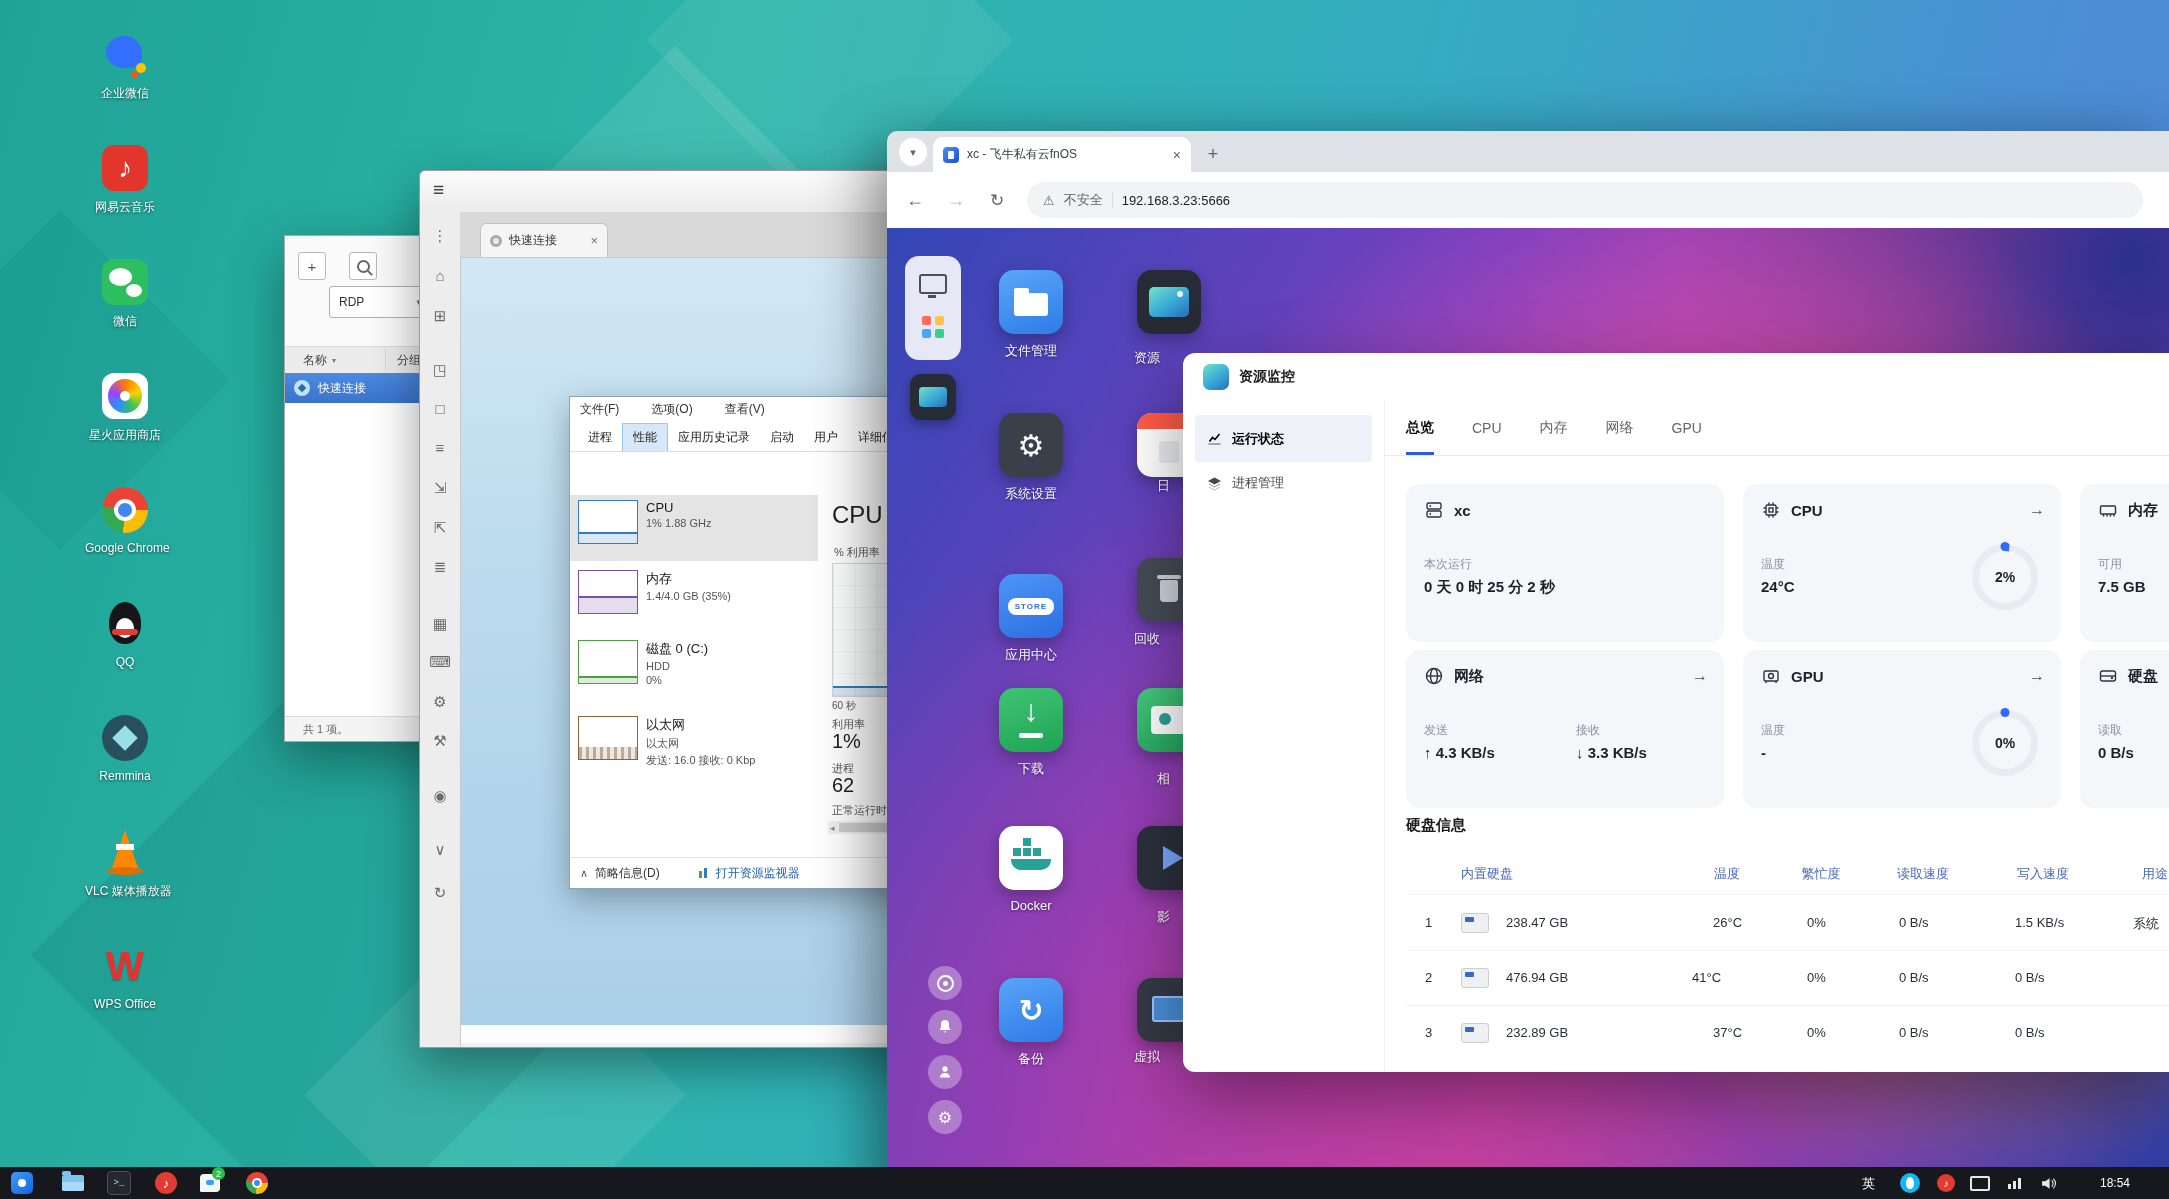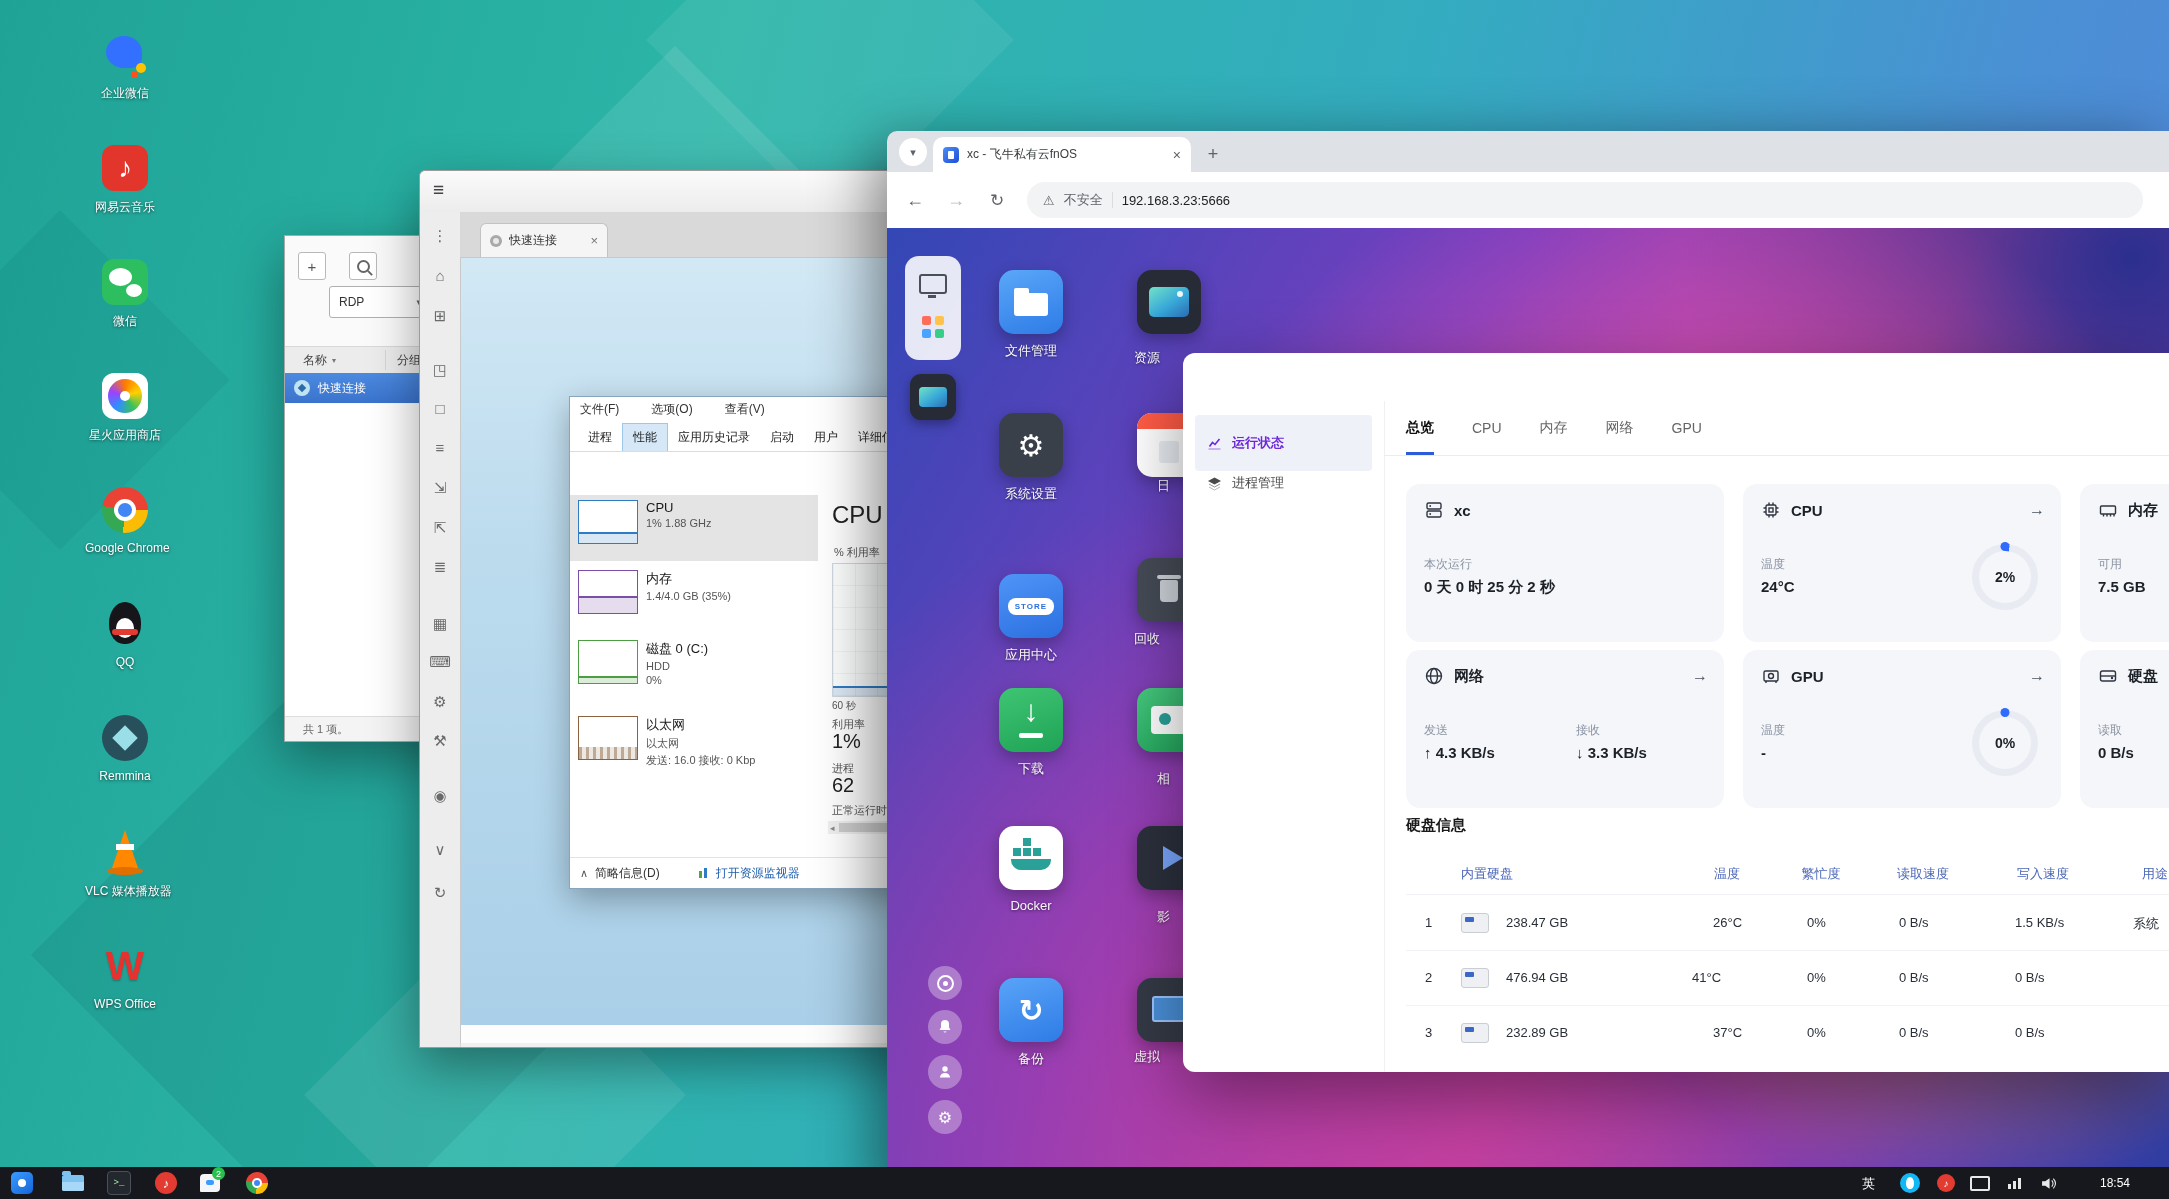--- a/index.html
+++ b/index.html
@@ -447,23 +447,27 @@
     </div>
 
     <div class="applabel2" style="left:247px;top:121px">资源</div>
     <div class="applabel2" style="left:270px;top:249px">日</div>
     <div class="applabel2" style="left:247px;top:402px">回收</div>
     <div class="applabel2" style="left:270px;top:542px">相</div>
     <div class="applabel2" style="left:270px;top:680px">影</div>
     <div class="applabel2" style="left:247px;top:820px">虚拟</div>
 
     <div class="ab" style="left:296px;top:125px;width:986px;height:719px;background:#fff;border-radius:12px 0 0 12px;box-shadow:0 24px 70px rgba(0,0,0,.4)">
+      <div class="fx" style="height:48px;gap:10px;padding-left:20px">
+        <span class="minipic ic" style="width:26px;height:26px;border-radius:7px;background-color:#262b36;flex:none"></span>
+        <span style="font-size:14px;font-weight:700;color:#1a1a1a">资源监控</span>
+      </div>
 
       <div class="ab" style="left:0;top:48px;bottom:0;width:201px;border-right:1px solid #f0f0f2">
-        <div class="ab fx" style="left:12px;top:14px;width:177px;height:56px;border-radius:4px;background:#eef1f8;color:#6d28d9;gap:10px;padding-left:12px;font-size:13px;font-weight:700;box-sizing:border-box">
+        <div class="ab fx" style="left:12px;top:14px;width:177px;height:47px;border-radius:4px;background:#eef1f8;color:#000000;gap:10px;padding-left:12px;font-size:13px;font-weight:700;box-sizing:border-box">
           <svg width="15" height="15" viewBox="0 0 15 15">
             <path d="M1.5 13h12" stroke="currentColor" stroke-width="1.2" fill="none" opacity=".5"></path>
             <path d="M2.5 10.5l3-4 2.5 2 4.5-5.5" stroke="currentColor" stroke-width="1.6" fill="none"></path>
           </svg>
           <span>运行状态</span>
         </div>
         <div class="ab fx" style="left:12px;top:62px;width:177px;height:40px;border-radius:8px;color:#4a4a4a;gap:10px;padding-left:12px;font-size:13px;box-sizing:border-box">
           <svg width="15" height="15" viewBox="0 0 15 15">
             <path d="M7.5 1.5L14 5 7.5 8.5 1 5z" fill="currentColor"></path>
             <path d="M2 8l5.5 3L13 8" stroke="currentColor" fill="none" opacity=".6"></path>

